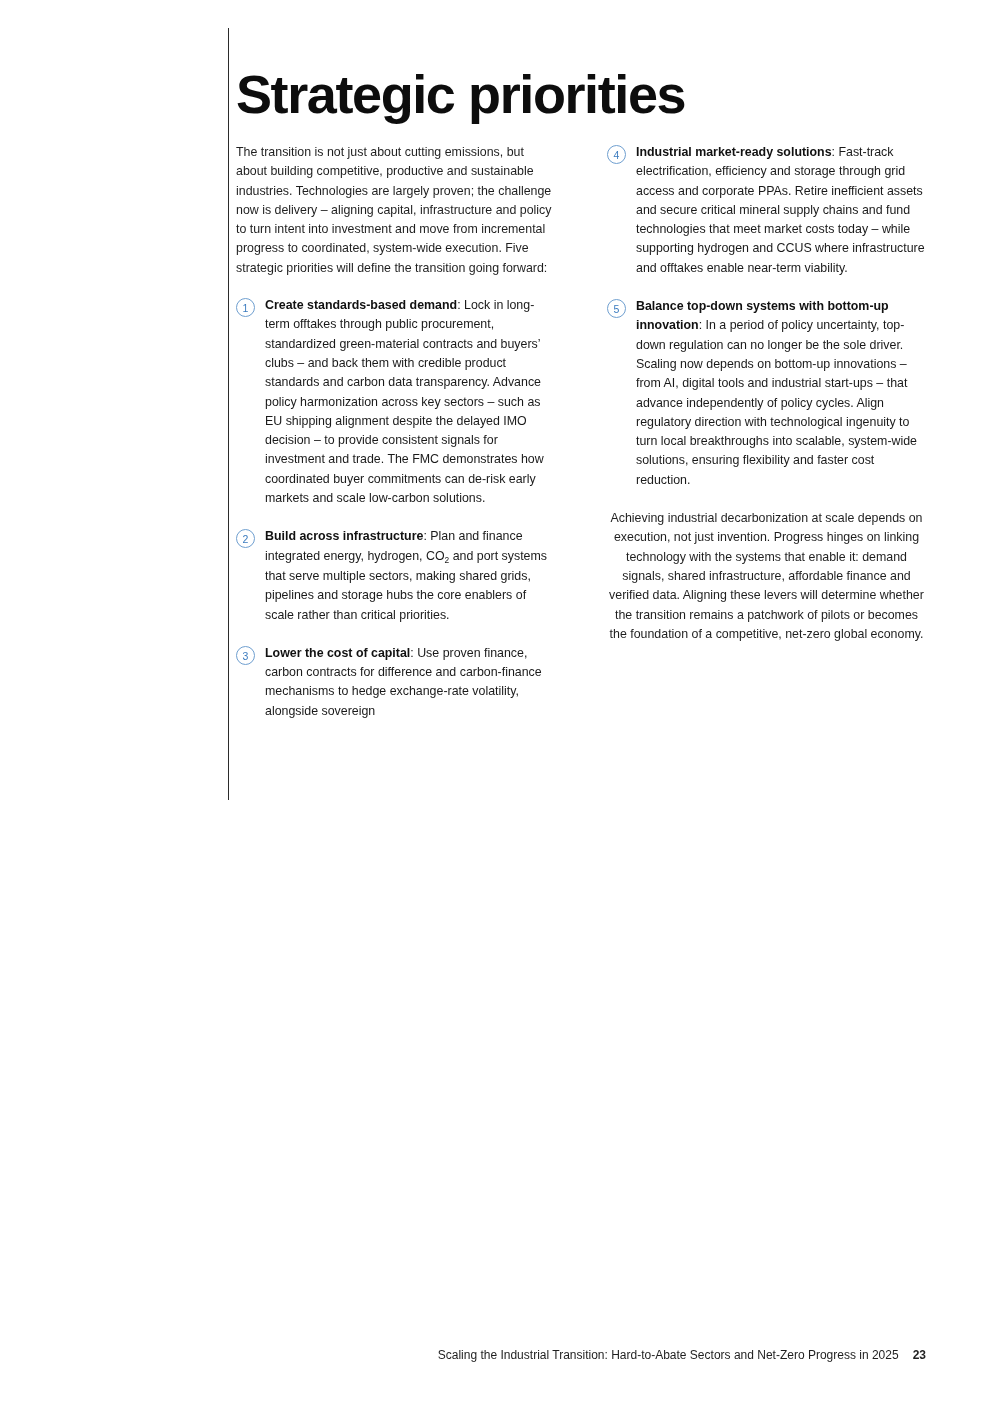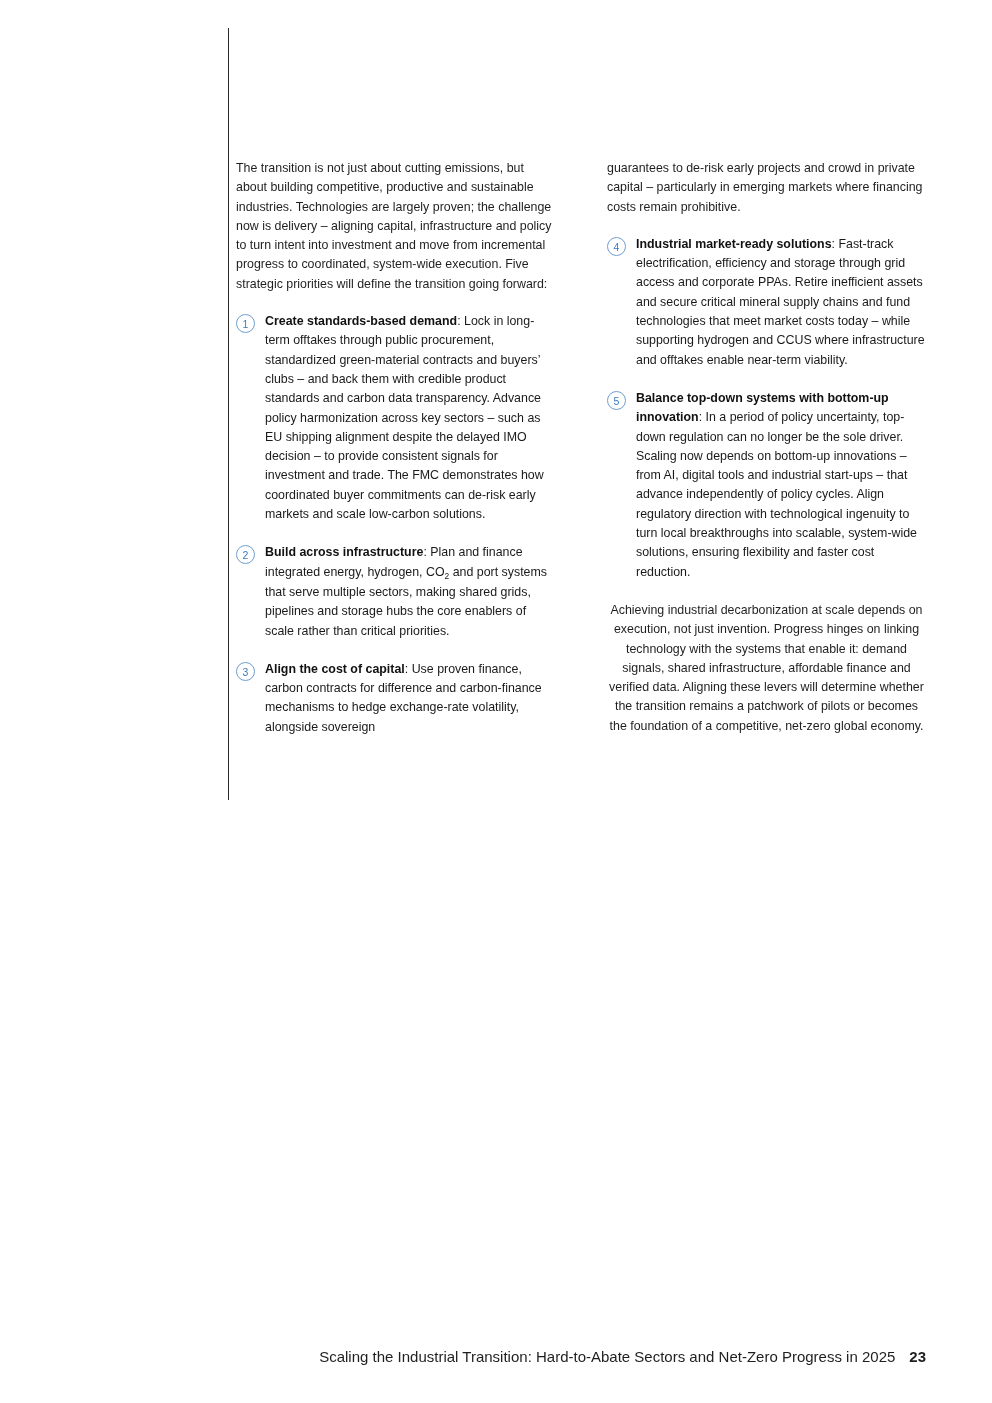--- a/index.html
+++ b/index.html
@@ -43,21 +43,21 @@
     left: 236px;
     top: 143px;
     width: 690px;
     display: flex;
     gap: 52px;
   }
   .col {
     width: 319px;
   }
   .col p {
-    margin: 16px 0 0 0;
+    margin: 0 0 0 0;
     font-size: 12.4px;
     line-height: 19.3px;
     color: #1f1f1f;
   }
   .intro {
     margin-bottom: 18px !important;
   }
   .item {
     display: flex;
     gap: 0;
@@ -96,62 +96,62 @@
     vertical-align: baseline;
     position: relative;
     top: 3px;
   }
   .footer {
     position: absolute;
     left: 0;
     right: 66px;
     top: 1348px;
     text-align: right;
-    font-size: 15px;
+    font-size: 12px;
     color: #1f1f1f;
   }
   .footer .pagenum {
     font-weight: 700;
     margin-left: 14px;
   }
 </style>
 </head>
 <body>
 
 <div class="page">
 
   <div class="left-rule"></div>
 
+  <h1 class="title">Strategic priorities</h1>
 
   <div class="columns">
 
     <div class="col">
 
       <p class="intro">The transition is not just about cutting emissions, but about building competitive, productive and sustainable industries. Technologies are largely proven; the challenge now is delivery – aligning capital, infrastructure and policy to turn intent into investment and move from incremental progress to coordinated, system-wide execution. Five strategic priorities will define the transition going forward:</p>
 
       <div class="item">
         <div class="num">1</div>
         <div class="item-body"><b>Create standards-based demand</b><span>: Lock in long-term offtakes through public procurement, standardized green-material contracts and buyers’ clubs – and back them with credible product standards and carbon data transparency. Advance policy harmonization across key sectors – such as EU shipping alignment despite the delayed IMO decision – to provide consistent signals for investment and trade. The FMC demonstrates how coordinated buyer commitments can de-risk early markets and scale low-carbon solutions.</span></div>
       </div>
 
       <div class="item">
         <div class="num">2</div>
         <div class="item-body"><b>Build across infrastructure</b><span>: Plan and finance integrated energy, hydrogen, CO</span><sub>2</sub><span> and port systems that serve multiple sectors, making shared grids, pipelines and storage hubs the core enablers of scale rather than critical priorities.</span></div>
       </div>
 
       <div class="item">
         <div class="num">3</div>
-        <div class="item-body"><b>Align the cost of capital</b><span>: Use proven finance, carbon contracts for difference and carbon-finance mechanisms to hedge exchange-rate volatility, alongside sovereign</span></div>
+        <div class="item-body"><b>Lower the cost of capital</b><span>: Use proven finance, carbon contracts for difference and carbon-finance mechanisms to hedge exchange-rate volatility, alongside sovereign</span></div>
       </div>
 
     </div>
 
     <div class="col">
 
-      <p class="intro">guarantees to de-risk early projects and crowd in private capital – particularly in emerging markets where financing costs remain prohibitive.</p>
 
       <div class="item">
         <div class="num">4</div>
         <div class="item-body"><b>Industrial market-ready solutions</b><span>: Fast-track electrification, efficiency and storage through grid access and corporate PPAs. Retire inefficient assets and secure critical mineral supply chains and fund technologies that meet market costs today – while supporting hydrogen and CCUS where infrastructure and offtakes enable near-term viability.</span></div>
       </div>
 
       <div class="item">
         <div class="num">5</div>
         <div class="item-body"><b>Balance top-down systems with bottom-up innovation</b><span>: In a period of policy uncertainty, top-down regulation can no longer be the sole driver. Scaling now depends on bottom-up innovations – from AI, digital tools and industrial start-ups – that advance independently of policy cycles. Align regulatory direction with technological ingenuity to turn local breakthroughs into scalable, system-wide solutions, ensuring flexibility and faster cost reduction.</span></div>
       </div>

